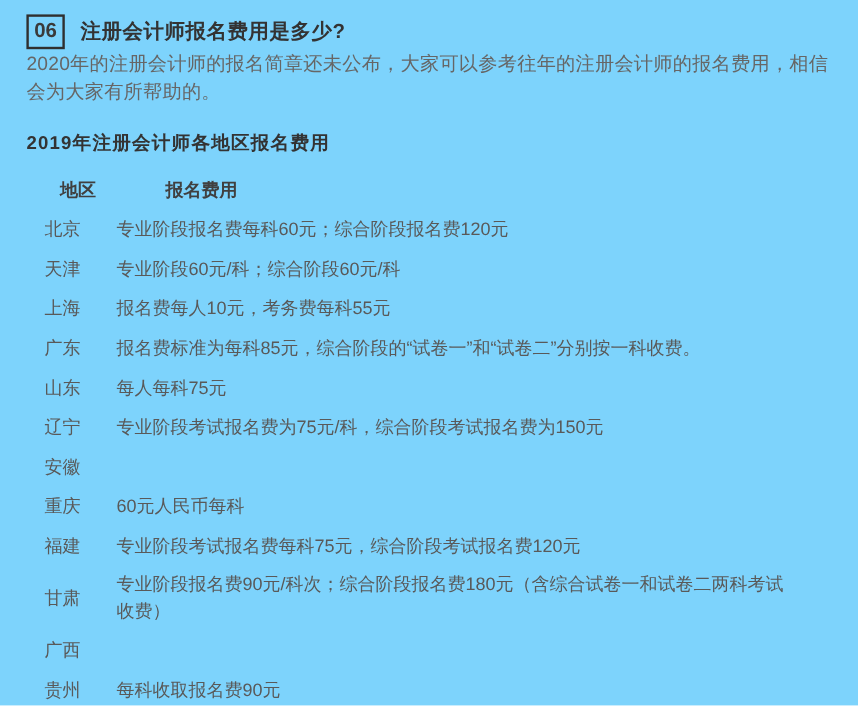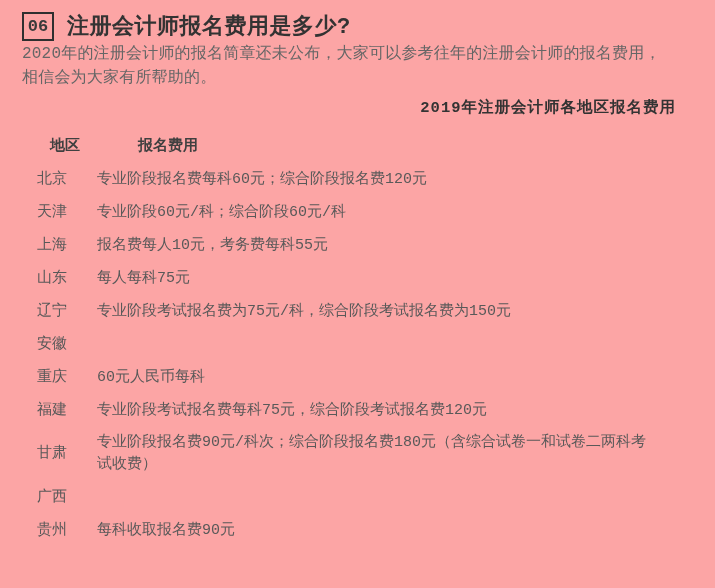--- a/index.html
+++ b/index.html
@@ -3,58 +3,57 @@
 <meta charset="utf-8">
 <style>
   * { margin: 0; padding: 0; box-sizing: border-box; }
   html, body {
     background: #ffffff;
     font-family: "Liberation Sans", "DejaVu Sans", sans-serif;
   }
   .page {
     width: 715px;
     height: 588px;
-    background: #fca5a5;
-    padding: 10px 39px 0 22px;
+    background: #7dd3fc;
+    padding: 10px 10px 0 22px;
     overflow: hidden;
-    font-family: Liberation Mono, monospace;
   }
   .heading-row {
     display: flex;
     align-items: center;
     gap: 13px;
     height: 32px;
   }
   .badge {
     width: 32px;
     height: 29px;
     border: 2px solid #2f2f2f;
     display: flex;
     align-items: center;
     justify-content: center;
     font-size: 17px;
     font-weight: bold;
     color: #3a3a3a;
     flex: none;
   }
   .page-title {
-    font-size: 22px;
+    font-size: 17px;
     font-weight: bold;
     color: #333333;
     letter-spacing: 0.5px;
   }
   .intro {
     font-size: 16px;
     line-height: 24px;
     color: #666666;
     letter-spacing: 0.2px;
   }
   .table-title {
-    margin-top: 8px;
-    text-align: right;
+    margin-top: 20px;
+    text-align: left;
     font-size: 15.5px;
     font-weight: bold;
     color: #333333;
     letter-spacing: 1px;
     line-height: 20px;
   }
   .fee-table {
     margin-top: 12px;
   }
   .row {
@@ -109,20 +108,24 @@
         </div>
         <div class="row">
           <span class="cell-region">天津</span>
           <span class="cell-fee">专业阶段60元/科；综合阶段60元/科</span>
         </div>
         <div class="row">
           <span class="cell-region">上海</span>
           <span class="cell-fee">报名费每人10元，考务费每科55元</span>
         </div>
         <div class="row">
+          <span class="cell-region">广东</span>
+          <span class="cell-fee">报名费标准为每科85元，综合阶段的“试卷一”和“试卷二”分别按一科收费。</span>
+        </div>
+        <div class="row">
           <span class="cell-region">山东</span>
           <span class="cell-fee">每人每科75元</span>
         </div>
         <div class="row">
           <span class="cell-region">辽宁</span>
           <span class="cell-fee">专业阶段考试报名费为75元/科，综合阶段考试报名费为150元</span>
         </div>
         <div class="row">
           <span class="cell-region">安徽</span>
         </div>

